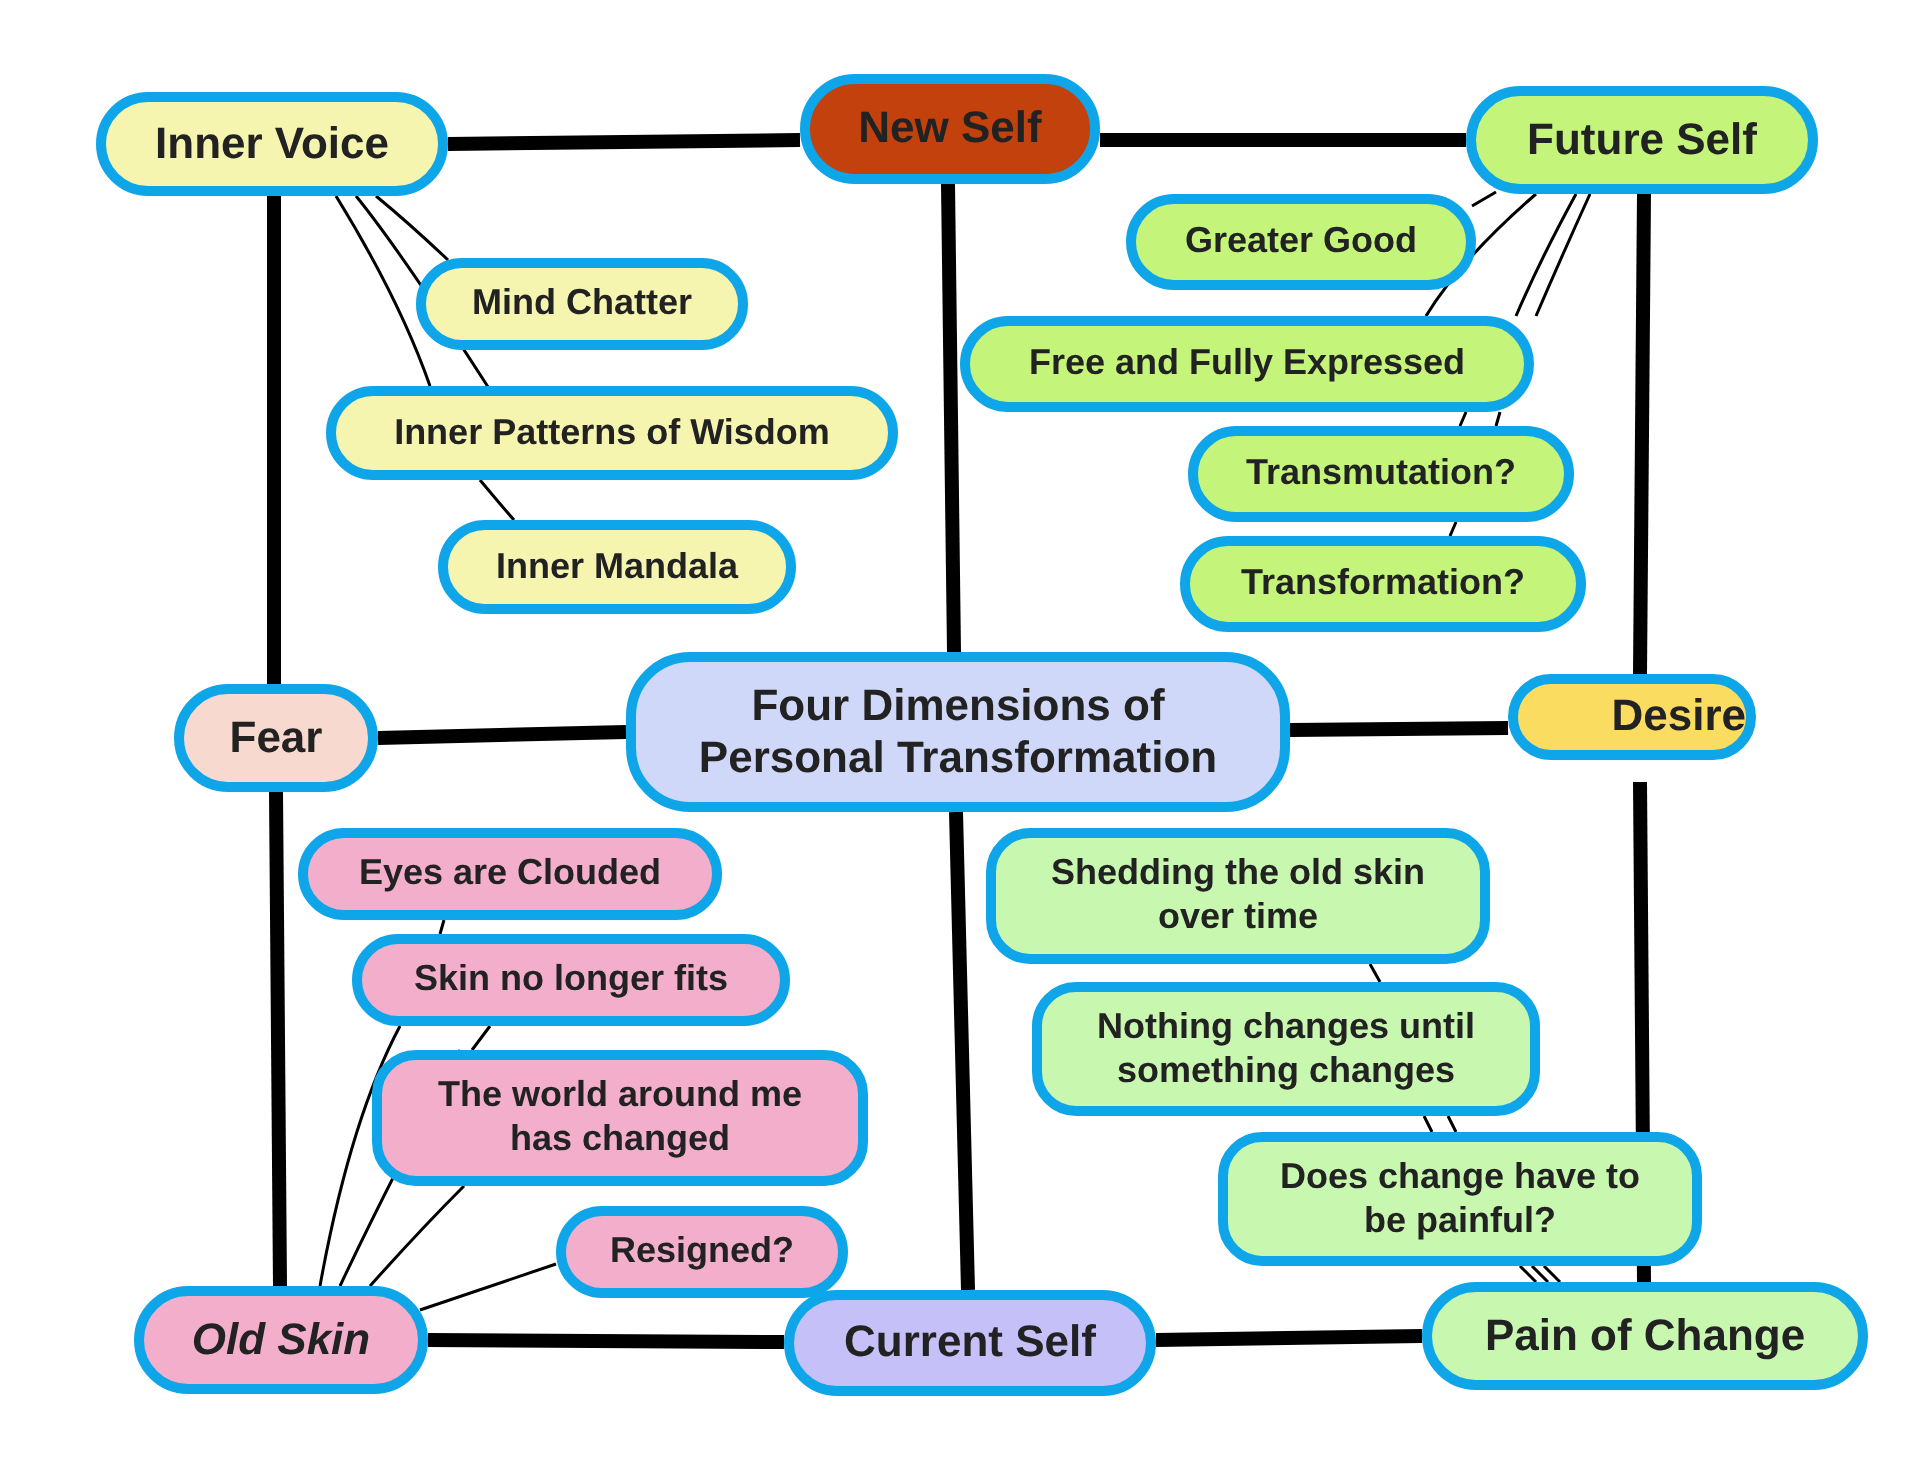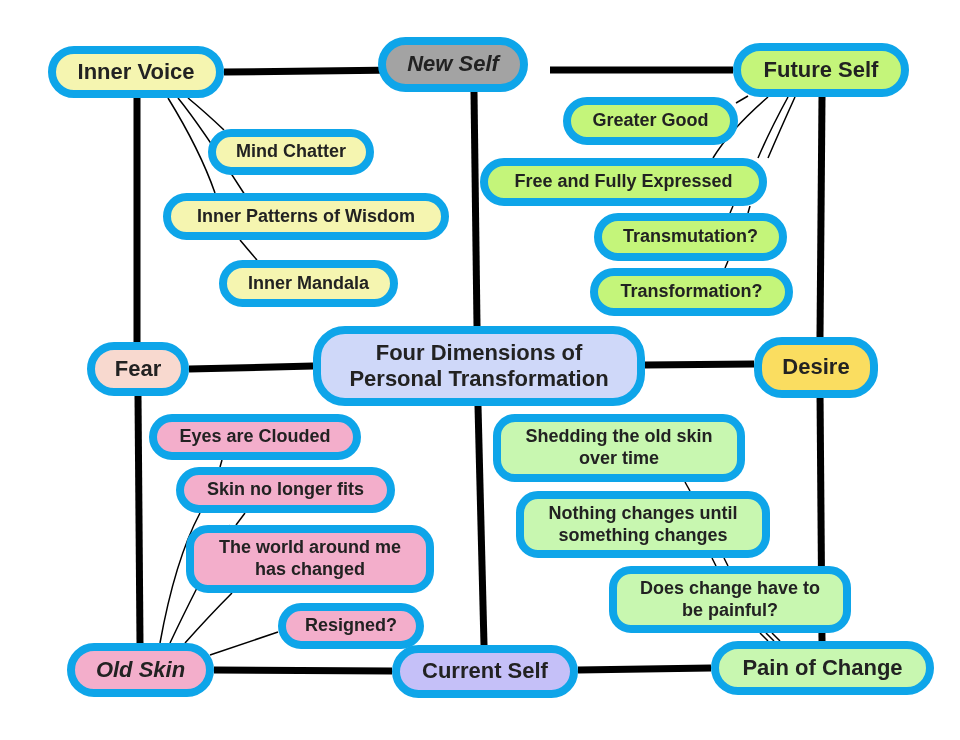--- a/index.html
+++ b/index.html
@@ -2,21 +2,21 @@
 <html><head>
 <meta charset="utf-8">
 <style>
   html, body { margin: 0; padding: 0; background: #ffffff; }
   body { width: 960px; height: 740px; position: relative; overflow: hidden;
          font-family: "Liberation Sans", "DejaVu Sans", sans-serif; }
   #canvas { position: absolute; left: 0; top: 0; width: 960px; height: 740px; }
   svg#links { position: absolute; left: 0; top: 0; }
   .node {
     position: absolute; box-sizing: border-box;
-    border: 8px solid #0ea5e9; border-radius: 28px;
+    border: 5px solid #0ea5e9; border-radius: 28px;
     display: flex; align-items: center; justify-content: center;
     text-align: center; color: #222222; font-weight: bold;
     line-height: 1.2; cursor: pointer;
   }
   .node span { display: block; }
   .main { font-size: 22px; }
   .sub { font-size: 18px; border-radius: 24px; }
   .center { font-size: 22px; border-radius: 32px; }
   .multi { border-radius: 22px; }
 </style>
@@ -59,36 +59,36 @@
 
       <path d="M685,482 L690,491"></path>
       <path d="M712,558 L716,566 M724,558 L728,566"></path>
       <path d="M760,633 L768,641 M766,633 L774,641 M772,633 L780,641"></path>
     </g>
   </svg>
 
   <div class="node main" style="left:48px;top:46px;width:176px;height:52px;background:#f5f5b0;">
     <span>Inner Voice</span>
   </div>
-  <div class="node main" style="left:378px;top:37px;width:150px;height:55px;background:#a3a3a3;font-style:italic;">
+  <div class="node main" style="left:400px;top:37px;width:150px;height:55px;background:#c2410c;">
     <span>New Self</span>
   </div>
   <div class="node main" style="left:733px;top:43px;width:176px;height:54px;background:#c4f57a;">
     <span>Future Self</span>
   </div>
   <div class="node main" style="left:87px;top:342px;width:102px;height:54px;background:#f8d9cf;">
     <span>Fear</span>
   </div>
   <div class="node center" style="left:313px;top:326px;width:332px;height:80px;background:#cfd8f9;">
     <div>
       <span>Four Dimensions of</span>
       <span>Personal Transformation</span>
     </div>
   </div>
-  <div class="node main" style="left:754px;top:337px;width:124px;height:61px;background:#fadd60;">
+  <div class="node main" style="left:754px;top:337px;width:124px;height:43px;background:#fadd60;justify-content:flex-end;">
     <span>Desire</span>
   </div>
   <div class="node main" style="left:67px;top:643px;width:147px;height:54px;background:#f3aecb;font-style:italic;">
     <span>Old Skin</span>
   </div>
   <div class="node main" style="left:392px;top:645px;width:186px;height:53px;background:#c5c0f8;">
     <span>Current Self</span>
   </div>
   <div class="node main" style="left:711px;top:641px;width:223px;height:54px;background:#c8f7b0;">
     <span>Pain of Change</span>

